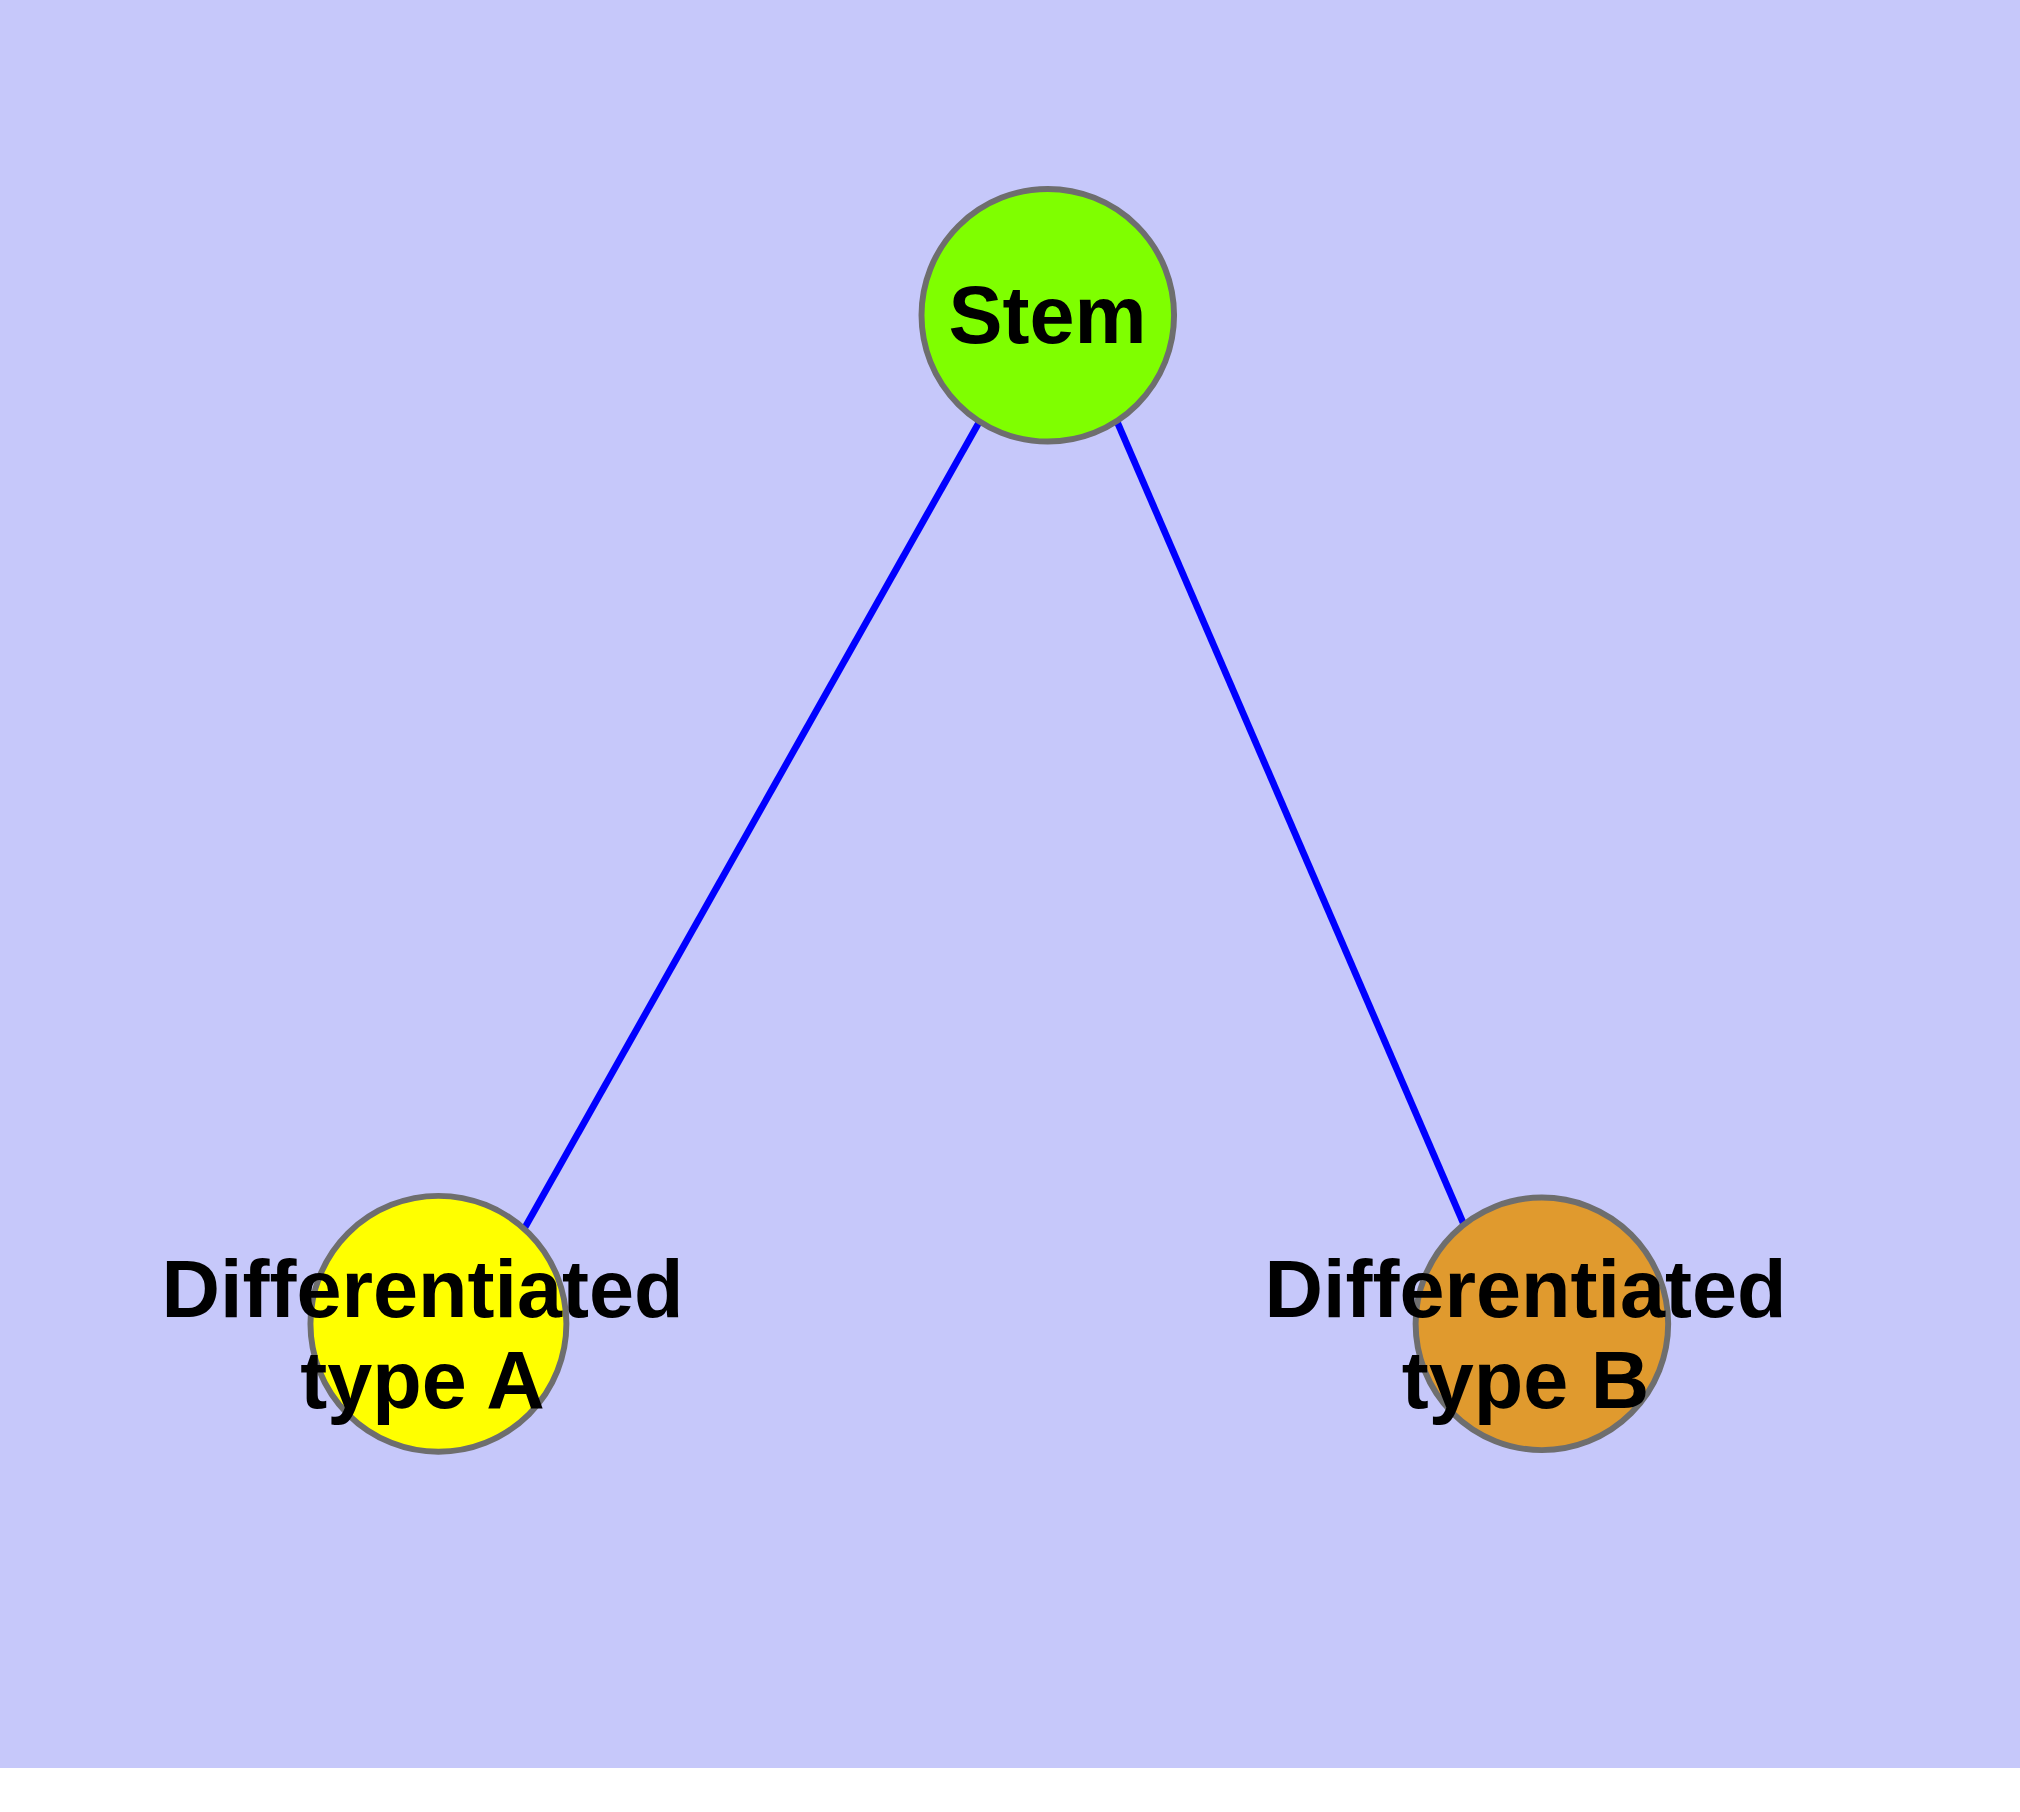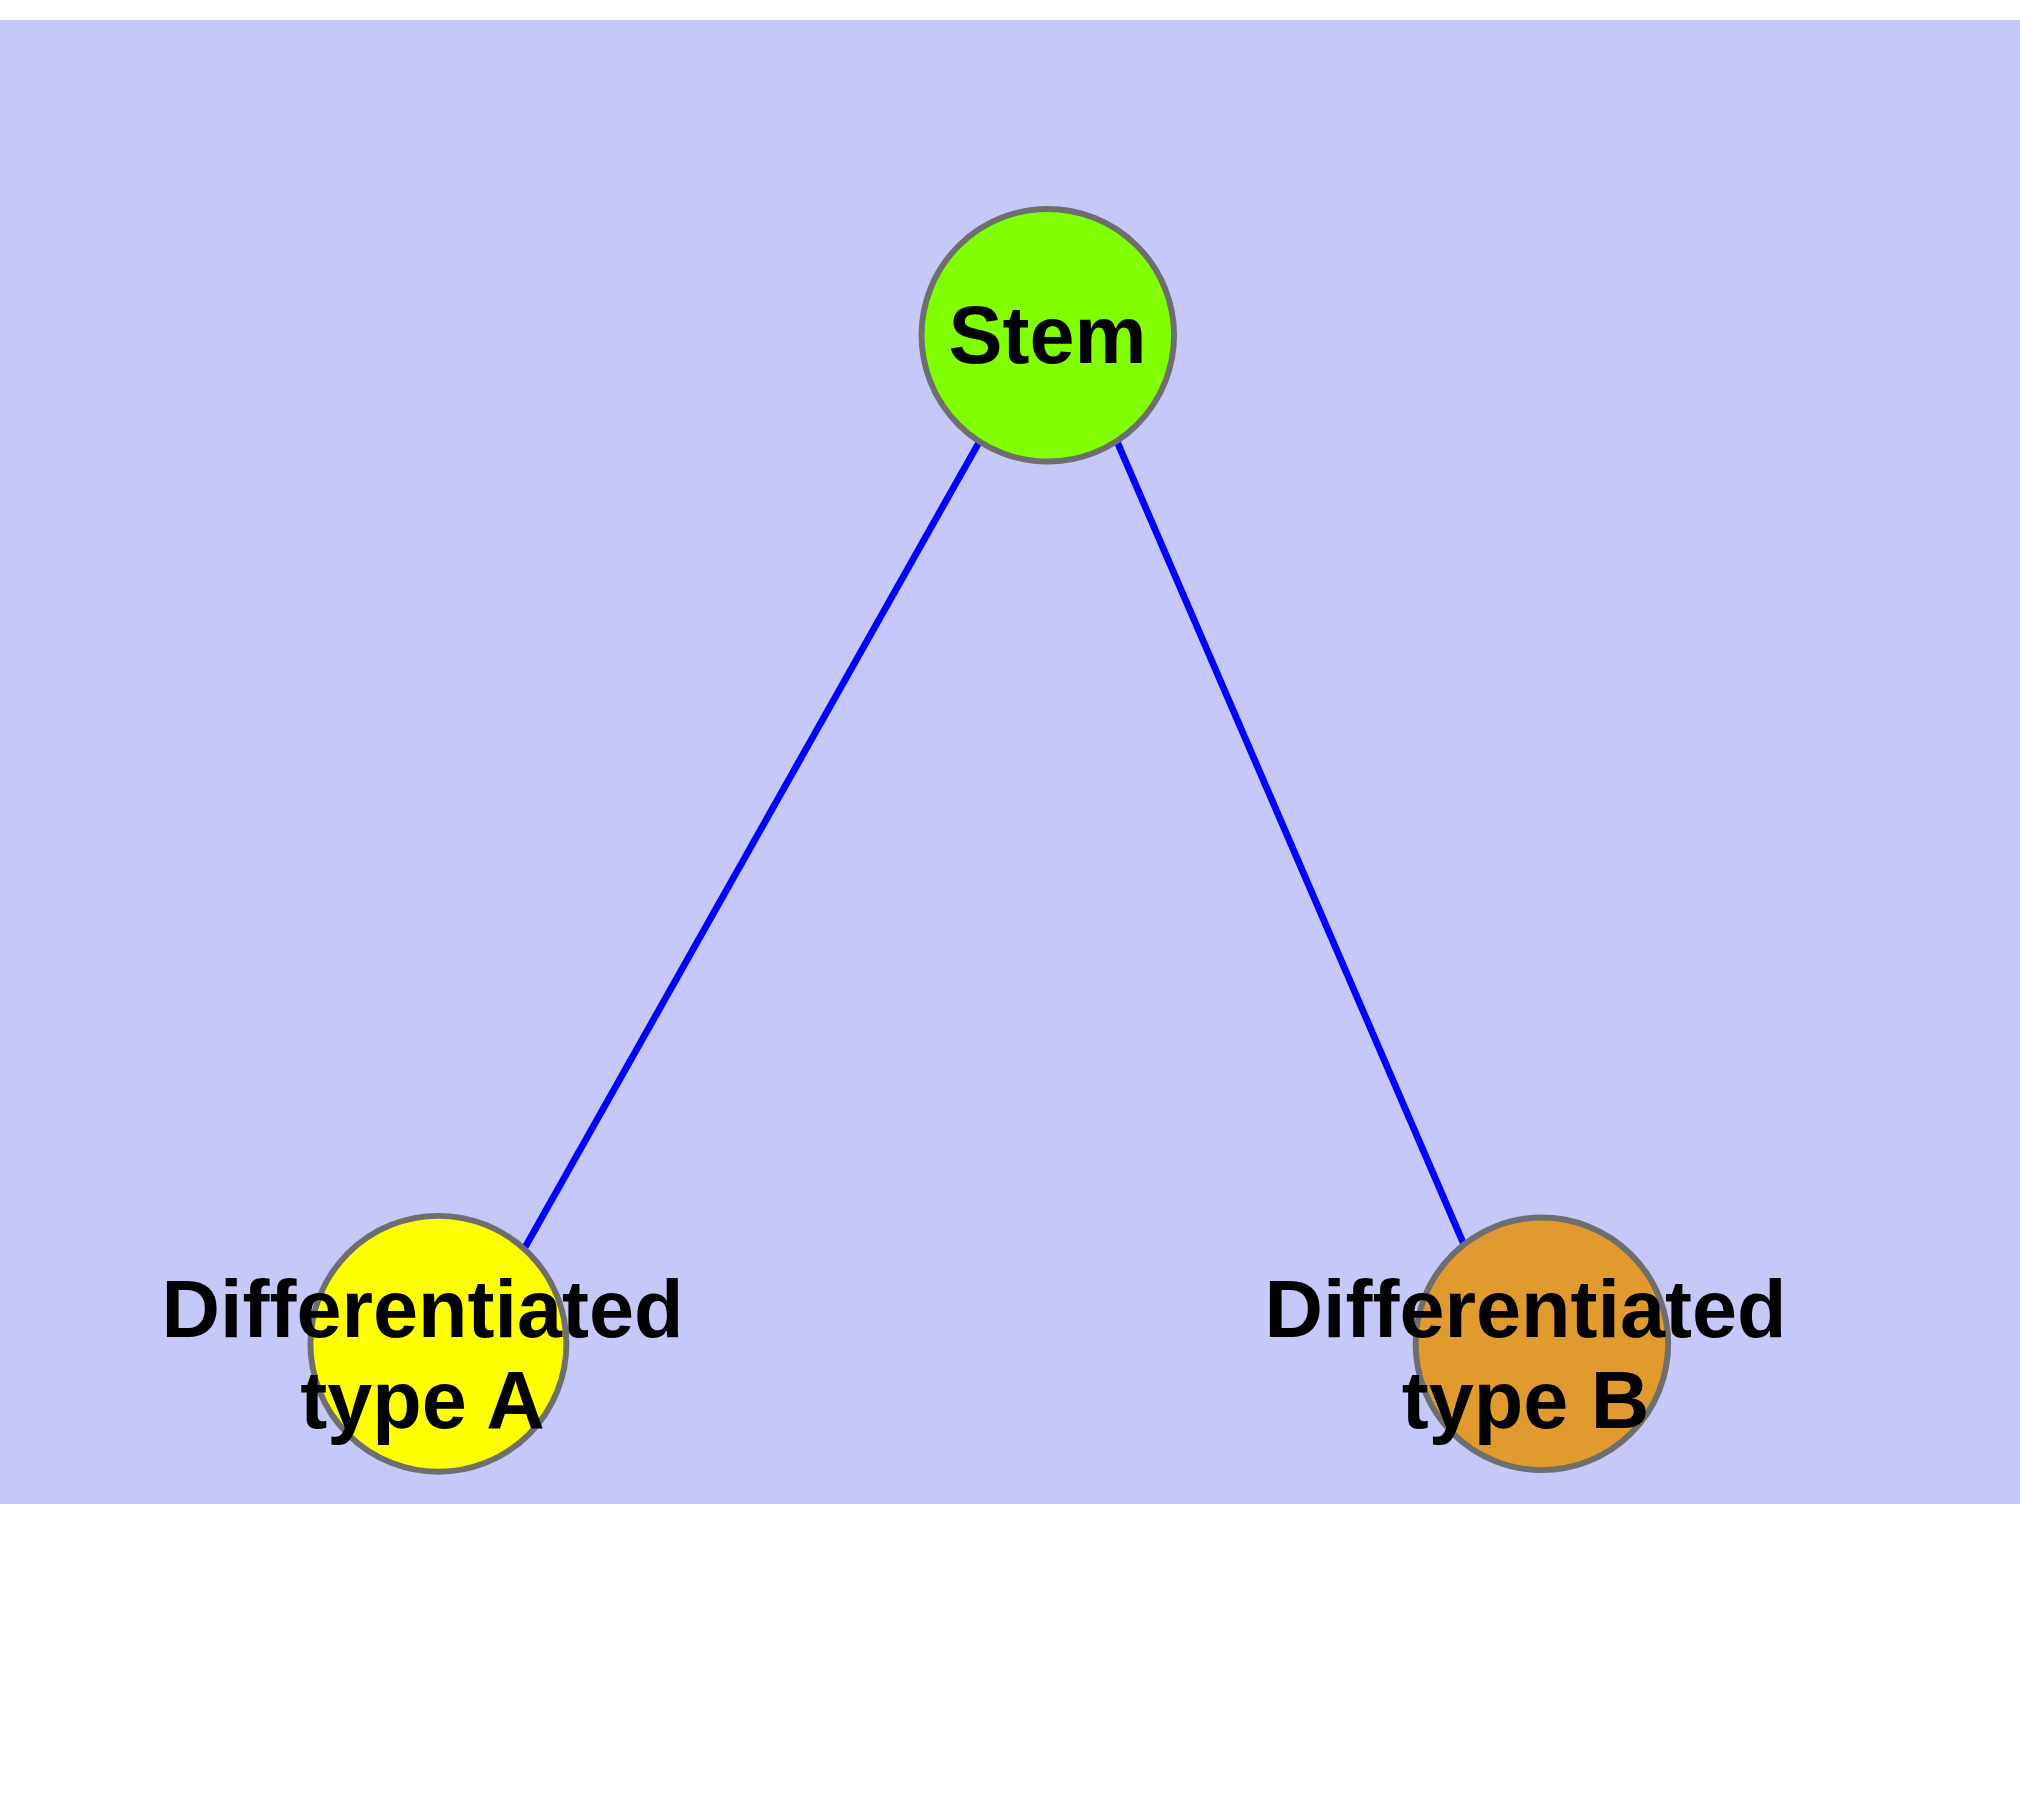--- a/index.html
+++ b/index.html
@@ -34,21 +34,21 @@
     color: #000000;
     line-height: 1.12;
     white-space: pre;
     pointer-events: none;
     -webkit-font-smoothing: antialiased;
   }
 </style>
 </head>
 <body>
 
-<div id="canvas" style="width: 2021px; height: 1484px; margin-top: 20px;">
+<div id="canvas" style="width: 2021px; height: 1768px;">
 
   <div id="bg-rect" style="width: 2021px; height: 1812px; background: rgb(198, 200, 250);"></div>
 
   <svg id="graph-svg" viewBox="0 0 2384 2138">
     <g>
       <line id="edge-0" x1="1155" y1="498" x2="617" y2="1452" stroke="#0000ff" stroke-width="8" stroke-linecap="butt"></line>
       <line id="edge-1" x1="1318" y1="498" x2="1727" y2="1445" stroke="#0000ff" stroke-width="8" stroke-linecap="butt"></line>
     </g>
     <g>
       <circle id="node-0" cx="1236" cy="372" r="149" fill="#7fff00" stroke="#6e6e6e" stroke-width="7"></circle>

